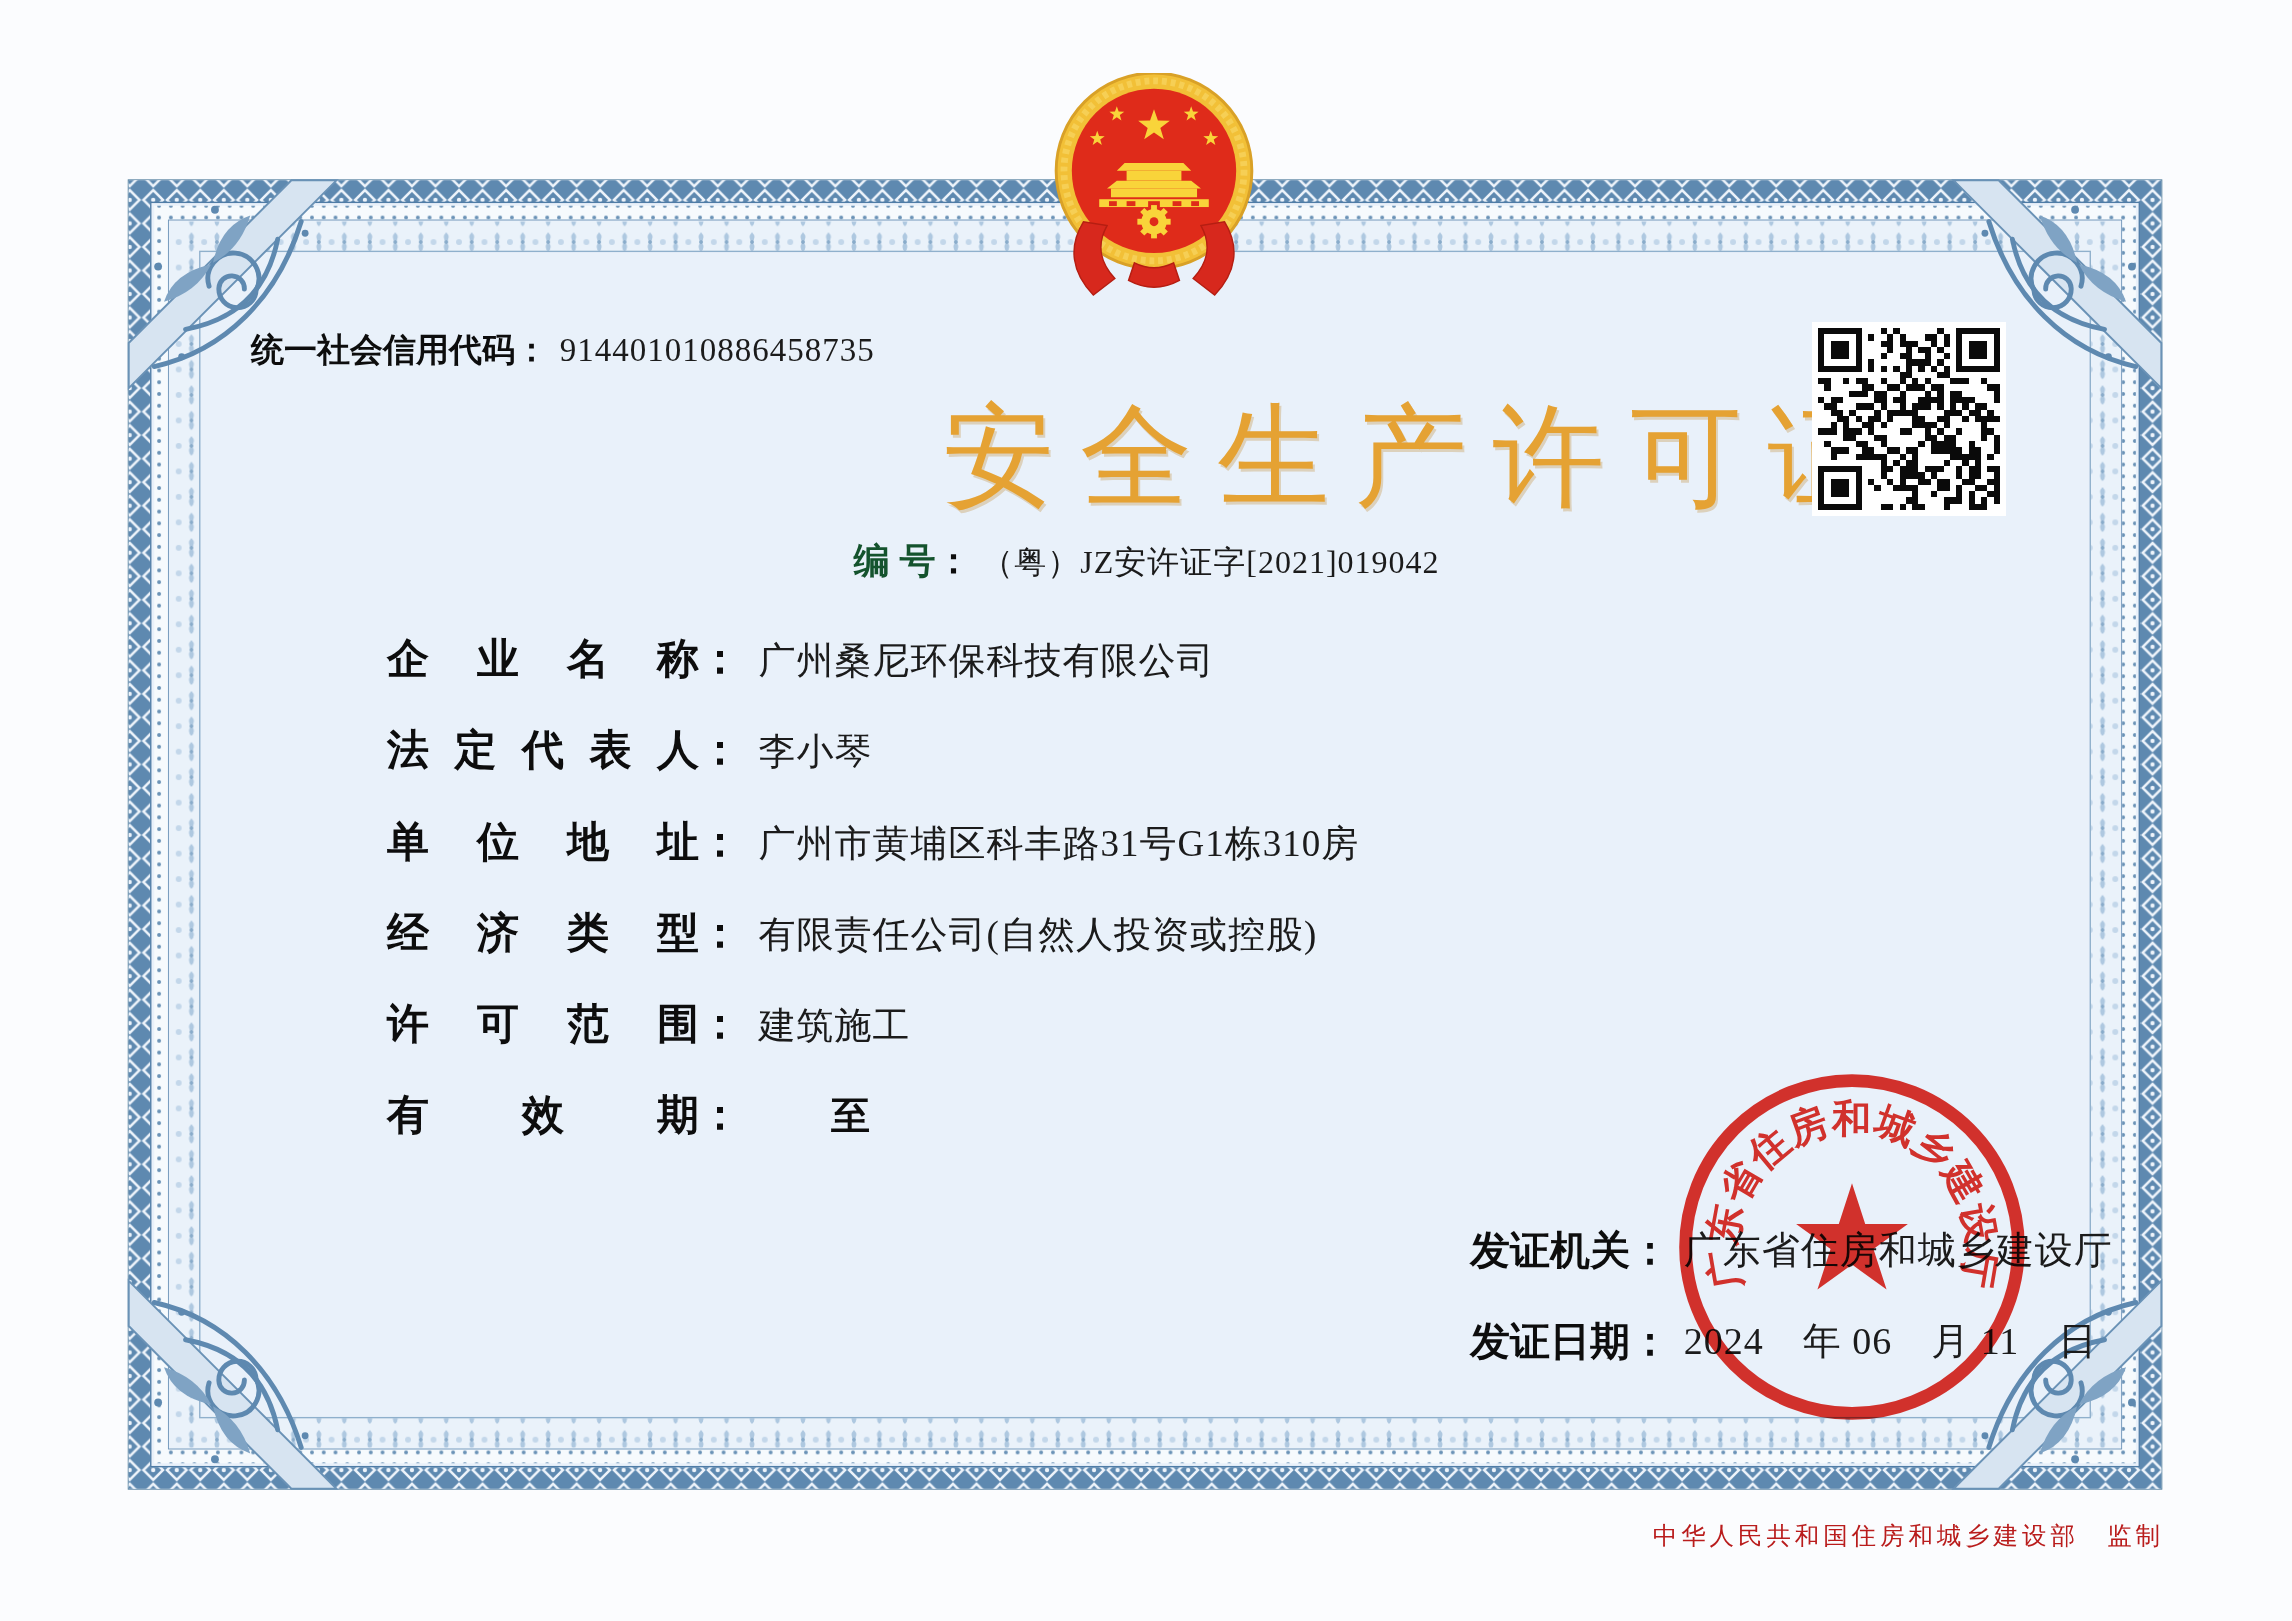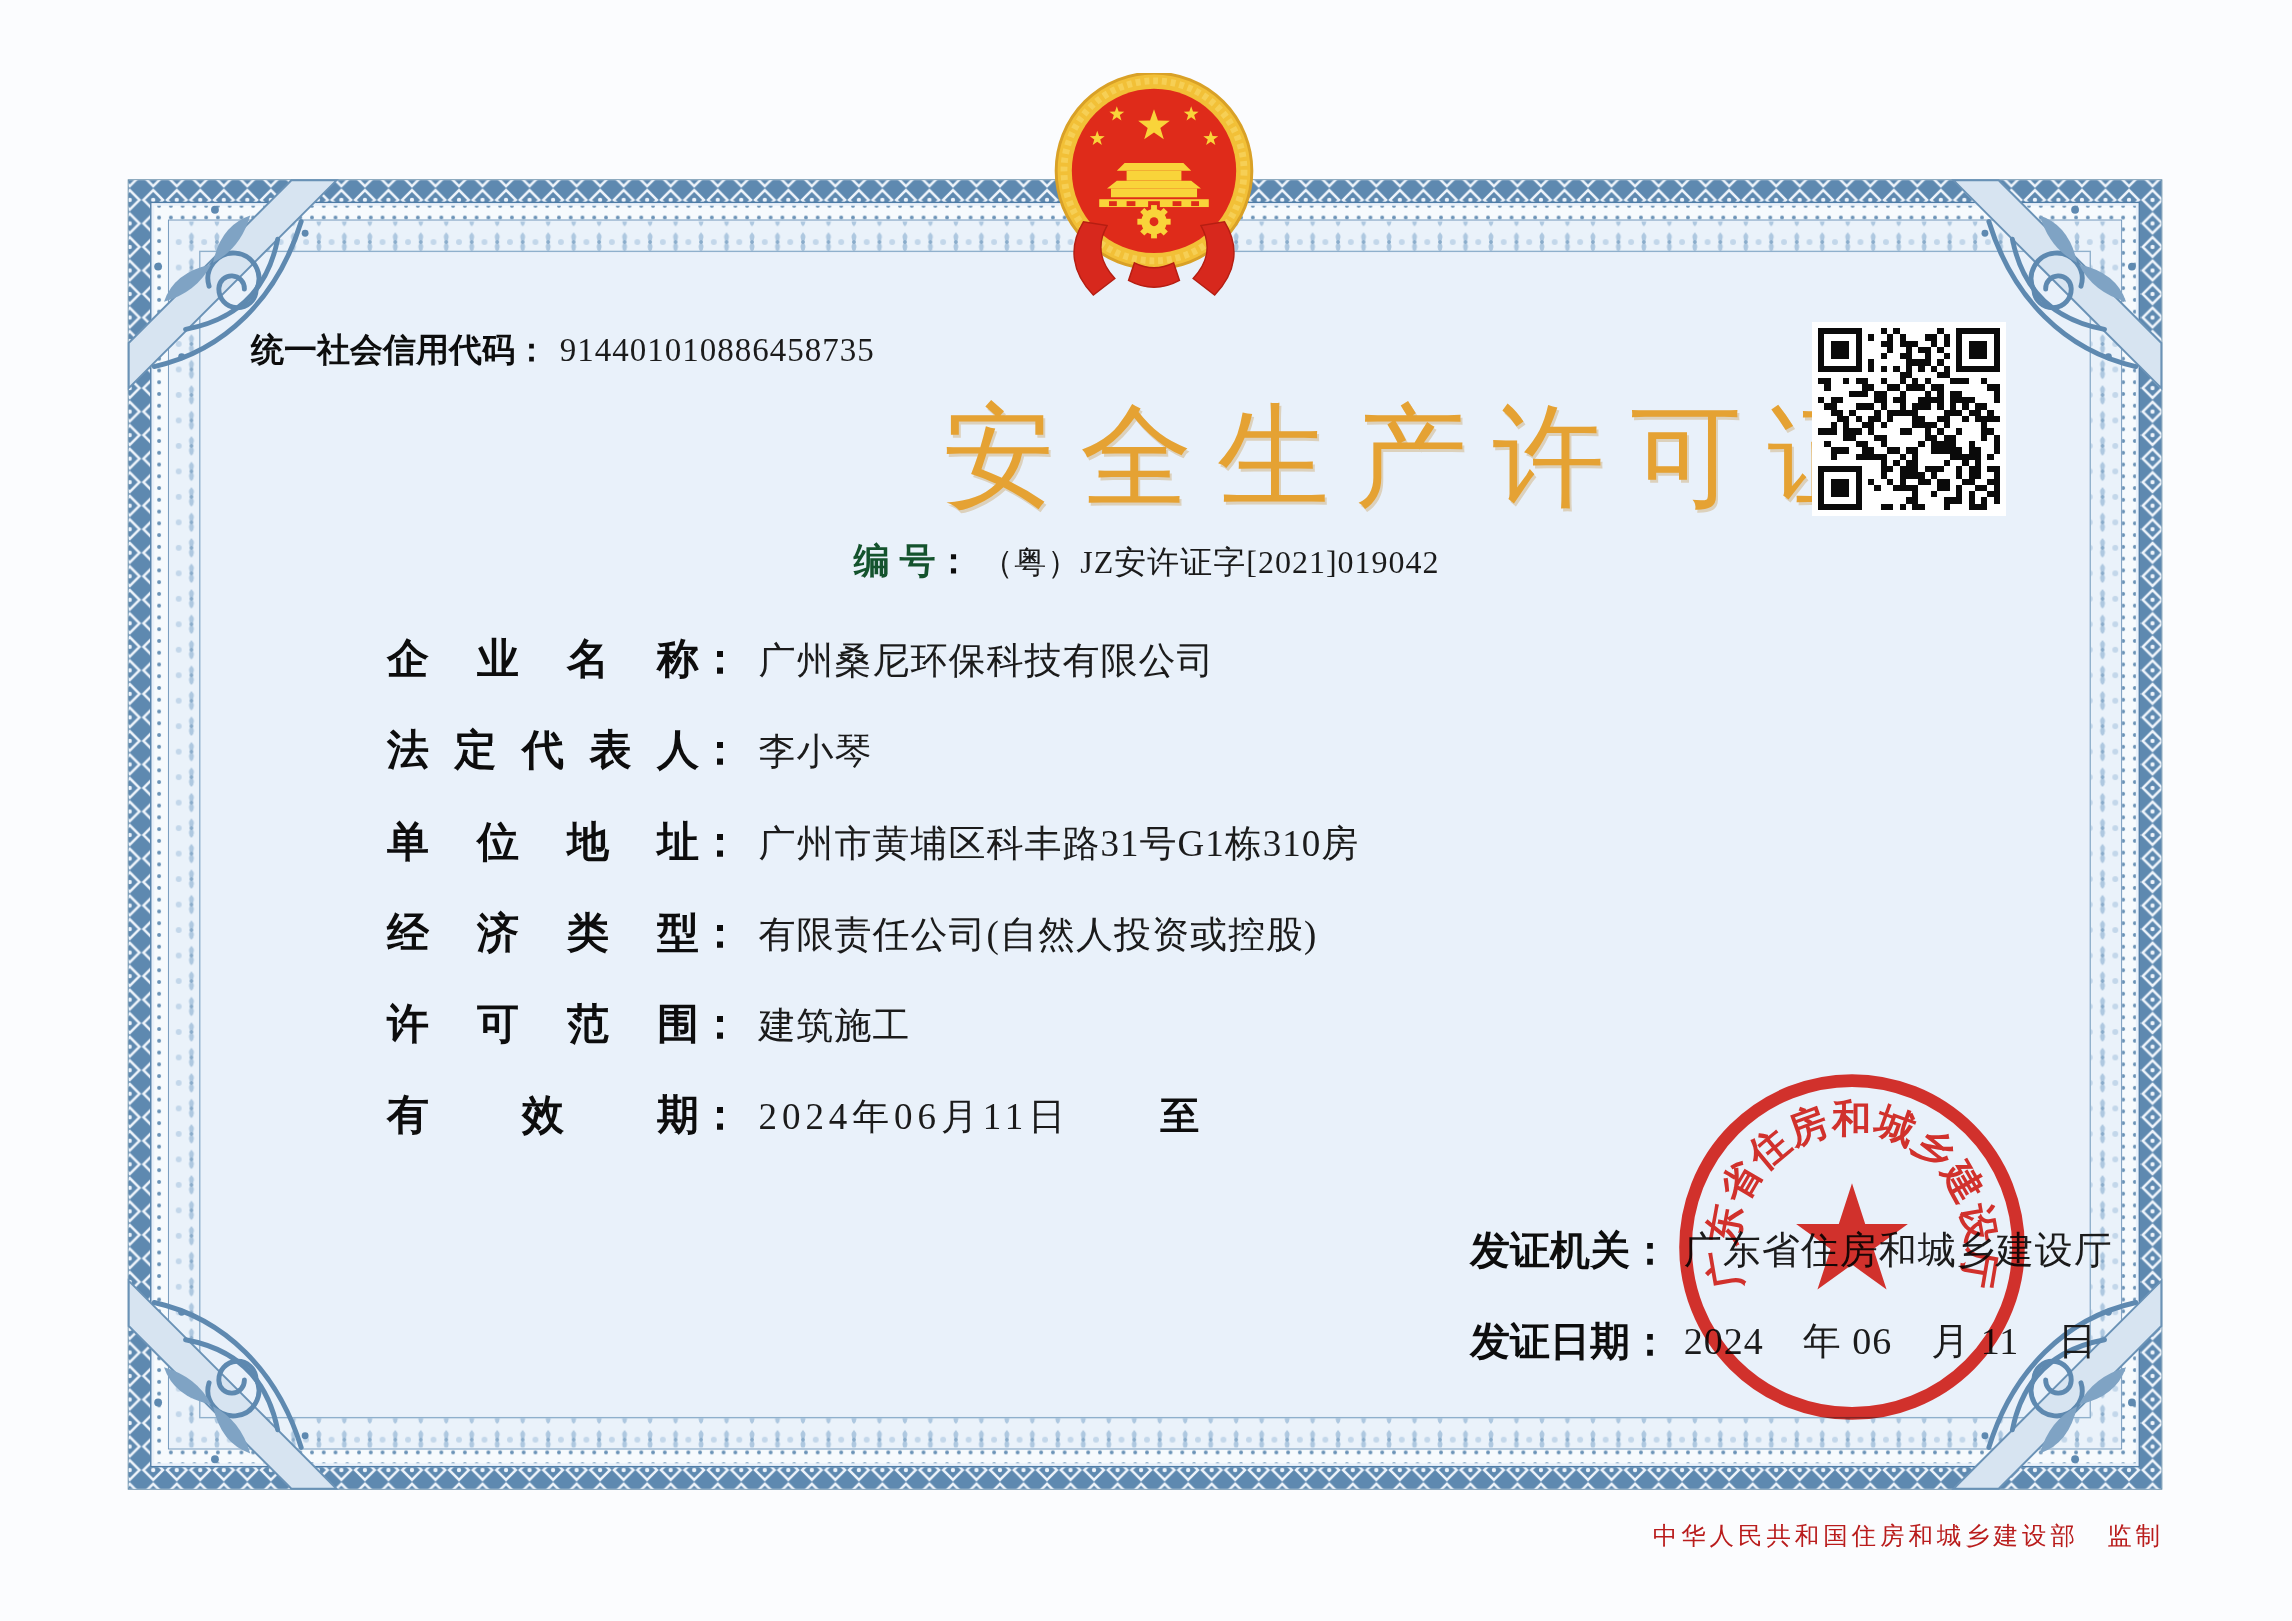--- a/index.html
+++ b/index.html
@@ -183,21 +183,20 @@
     <span class="val">有限责任公司(自然人投资或控股)</span>
   </div>
   <div class="field-row" style="top:996px">
     <span class="lbl">许可范围</span>
       <span class="colon">：</span>
     <span class="val">建筑施工</span>
   </div>
   <div class="field-row" style="top:1087px">
     <span class="lbl">有效期</span>
       <span class="colon">：</span>
-    <span class="val date-val">2024年06月11日</span>
     <span class="v-sep">至</span>
   </div>
 
   <div class="qr-box">
     <svg id="qr" viewBox="0 0 29 29" width="182" height="182" shape-rendering="crispEdges">
         <rect x="0" y="0" width="1" height="1" fill="#0a0a0a"></rect>
         <rect x="1" y="0" width="1" height="1" fill="#0a0a0a"></rect>
         <rect x="2" y="0" width="1" height="1" fill="#0a0a0a"></rect>
         <rect x="3" y="0" width="1" height="1" fill="#0a0a0a"></rect>
         <rect x="4" y="0" width="1" height="1" fill="#0a0a0a"></rect>

